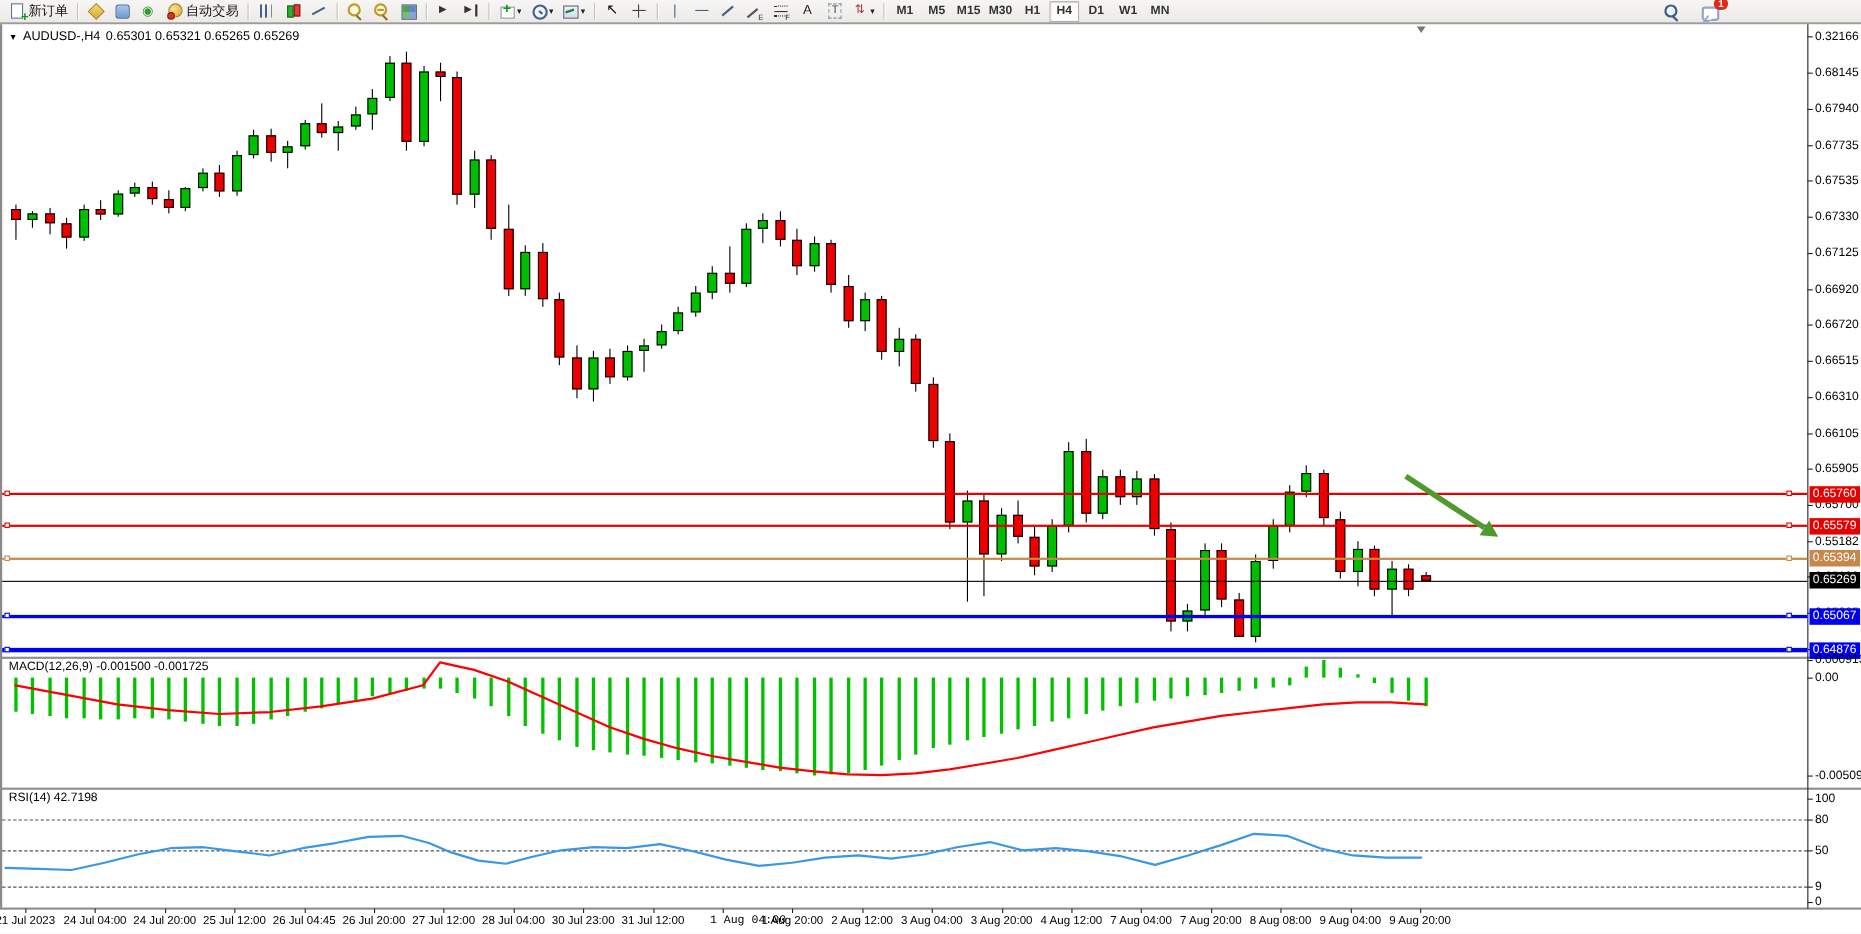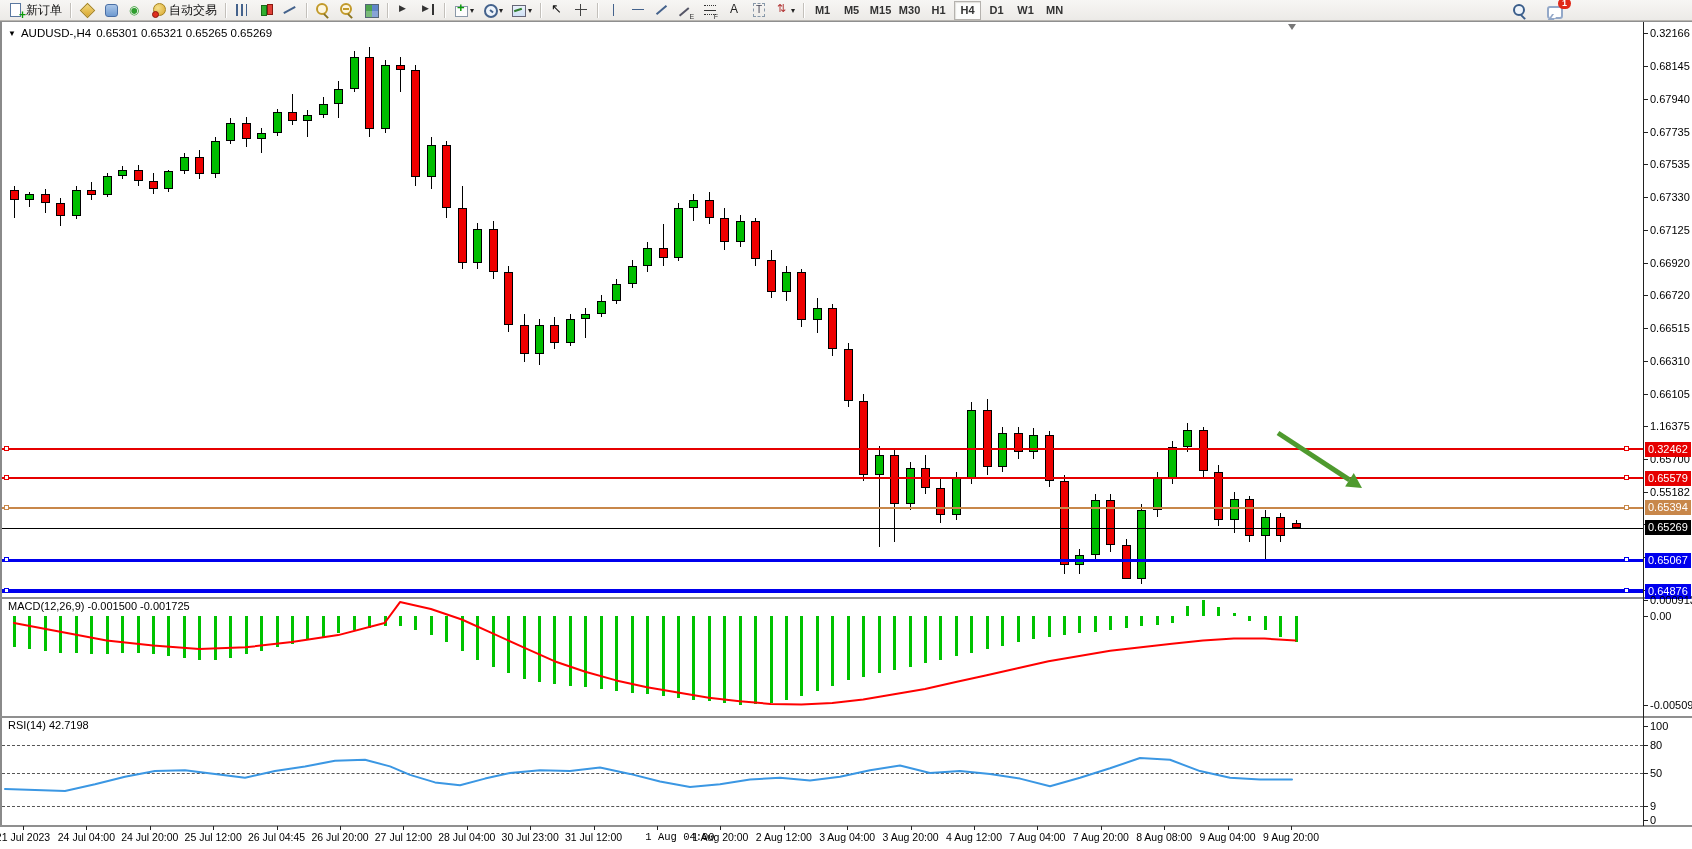--- a/index.html
+++ b/index.html
@@ -228,21 +228,21 @@
     <div class="ytick" style="top: 256.669px;">0.66920</div>
     <div class="ytick-dash" style="top: 294.795px;"></div>
     <div class="ytick" style="top: 288.795px;">0.66720</div>
     <div class="ytick-dash" style="top: 327.724px;"></div>
     <div class="ytick" style="top: 321.724px;">0.66515</div>
     <div class="ytick-dash" style="top: 360.653px;"></div>
     <div class="ytick" style="top: 354.653px;">0.66310</div>
     <div class="ytick-dash" style="top: 393.583px;"></div>
     <div class="ytick" style="top: 387.583px;">0.66105</div>
     <div class="ytick-dash" style="top: 425.709px;"></div>
-    <div class="ytick" style="top: 419.709px;">1.16375</div>
+    <div class="ytick" style="top: 419.709px;">0.65905</div>
     <div class="ytick-dash" style="top: 458.638px;"></div>
     <div class="ytick" style="top: 452.638px;">0.65700</div>
     <div class="ytick-dash" style="top: 491.567px;"></div>
     <div class="ytick" style="top: 485.567px;">0.55182</div>
     <div class="ytick-dash" style="top: 524.496px;"></div>
     <div class="ytick" style="top: 518.496px;">0.65290</div>
     <div class="ytick-dash" style="top: 557.425px;"></div>
     <div class="ytick" style="top: 551.425px;">0.65085</div>
     <div class="ytick-dash" style="top: 590.354px;"></div>
     <div class="ytick" style="top: 584.354px;">0.64880</div>
@@ -411,21 +411,21 @@
     <div class="wick" style="left: 1264.6px; top: 510px; height: 51.4px;"></div>
     <div class="body" style="left: 1260.6px; top: 516.5px; height: 19.3px; background: rgb(0, 190, 0);"></div>
     <div class="wick" style="left: 1280.1px; top: 513.3px; height: 28.9px;"></div>
     <div class="body" style="left: 1276.1px; top: 516.5px; height: 19.3px; background: rgb(238, 0, 0);"></div>
     <div class="wick" style="left: 1295.5px; top: 519.5px; height: 9px;"></div>
     <div class="body" style="left: 1291.5px; top: 522.7px; height: 5.1px; background: rgb(238, 0, 0);"></div>
     <div id="shift-marker" style="left: 1288px; top: 24px;"></div>
     <div class="hline" style="top: 448px; width: 1641px; height: 2px; background: rgb(230, 0, 0);"></div>
     <div class="hsq" style="left: 4px; top: 446px; border-color: rgb(230, 0, 0);"></div>
     <div class="hsq" style="left: 1624px; top: 446px; border-color: rgb(230, 0, 0);"></div>
-    <div class="axlabel" style="top: 441.5px; background: rgb(230, 0, 0);">0.32462</div>
+    <div class="axlabel" style="top: 441.5px; background: rgb(230, 0, 0);">0.65760</div>
     <div class="hline" style="top: 477.1px; width: 1641px; height: 2px; background: rgb(230, 0, 0);"></div>
     <div class="hsq" style="left: 4px; top: 475.1px; border-color: rgb(230, 0, 0);"></div>
     <div class="hsq" style="left: 1624px; top: 475.1px; border-color: rgb(230, 0, 0);"></div>
     <div class="axlabel" style="top: 470.6px; background: rgb(230, 0, 0);">0.65579</div>
     <div class="hline" style="top: 506.8px; width: 1641px; height: 2px; background: rgb(200, 135, 74);"></div>
     <div class="hsq" style="left: 4px; top: 504.8px; border-color: rgb(200, 135, 74);"></div>
     <div class="hsq" style="left: 1624px; top: 504.8px; border-color: rgb(200, 135, 74);"></div>
     <div class="axlabel" style="top: 500.3px; background: rgb(200, 135, 74);">0.65394</div>
     <div class="hline" style="top: 558.8px; width: 1641px; height: 3px; background: rgb(0, 0, 238);"></div>
     <div class="hsq" style="left: 4px; top: 557.3px; border-color: rgb(0, 0, 238);"></div>

